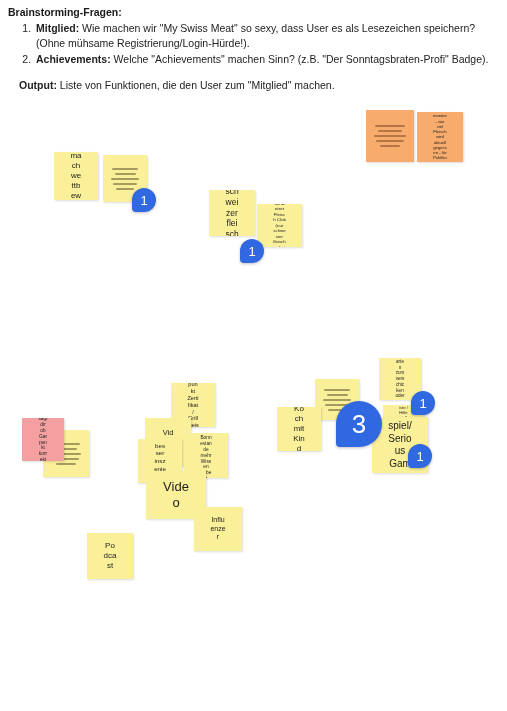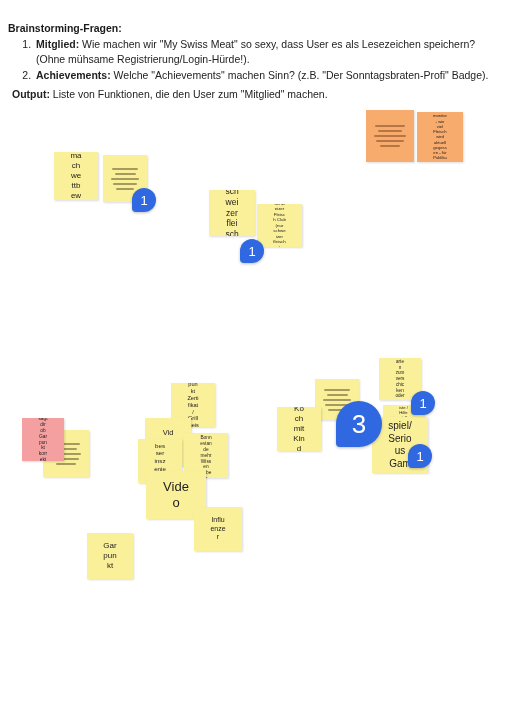--- a/index.html
+++ b/index.html
@@ -23,41 +23,41 @@
     left: 0;
     top: 0;
     width: 507px;
     padding: 5px 8px 0 8px;
   }
   .prompt-heading {
     font-size: 10.5px;
     font-weight: bold;
     line-height: 1.45;
     color: #1a1a1a;
-    margin: 16px 0 1px 0;
+    margin: 0 0 1px 0;
   }
   ol.prompt-list {
     margin: 0 0 1px 0;
     padding-left: 26px;
     font-size: 10.5px;
     line-height: 1.45;
     color: #222222;
   }
   ol.prompt-list li {
     margin: 0 0 0 0;
     padding-left: 2px;
   }
   ol.prompt-list li .li-label {
     font-weight: bold;
   }
   .prompt-output {
     font-size: 10.5px;
     line-height: 1.45;
     color: #222222;
-    margin: 4px;
+    margin: 11px;
   }
   .prompt-output .out-label { font-weight: bold; }
 
   
   #board {
     position: absolute;
     left: 0;
     top: 100px;
     width: 507px;
     height: 611px;
@@ -192,21 +192,21 @@
     <div class="note yellow" style="left: 184px; top: 333px; width: 44px; height: 45px; font-size: 4.8px;">
       <span class="txt">Mr. Bonneviande mehr Wissen geben</span>
     </div>
     <div class="note yellow" style="left: 146px; top: 371px; width: 60px; height: 48px; font-size: 13px; justify-content: flex-end;">
       <span class="txt">Video</span>
     </div>
     <div class="note yellow" style="left: 194px; top: 407px; width: 48px; height: 44px; font-size: 7px;">
       <span class="txt">Influenzer</span>
     </div>
     <div class="note yellow" style="left: 87px; top: 433px; width: 46px; height: 46px; font-size: 8px;">
-      <span class="txt">Garpunkt</span>
+      <span class="txt">Podcast</span>
     </div>
     <div class="note yellow" style="left: 277px; top: 307px; width: 44px; height: 44px; font-size: 8px;">
       <span class="txt">Koch mit Kind</span>
     </div>
     <div class="note yellow" style="left: 372px; top: 317px; width: 56px; height: 56px; font-size: 10px;">
       <span class="txt">Lernspiel/Serious Games</span>
     </div>
     <div class="badge small" style="left: 132px; top: 88px;">
       <span>1</span>
     </div>

